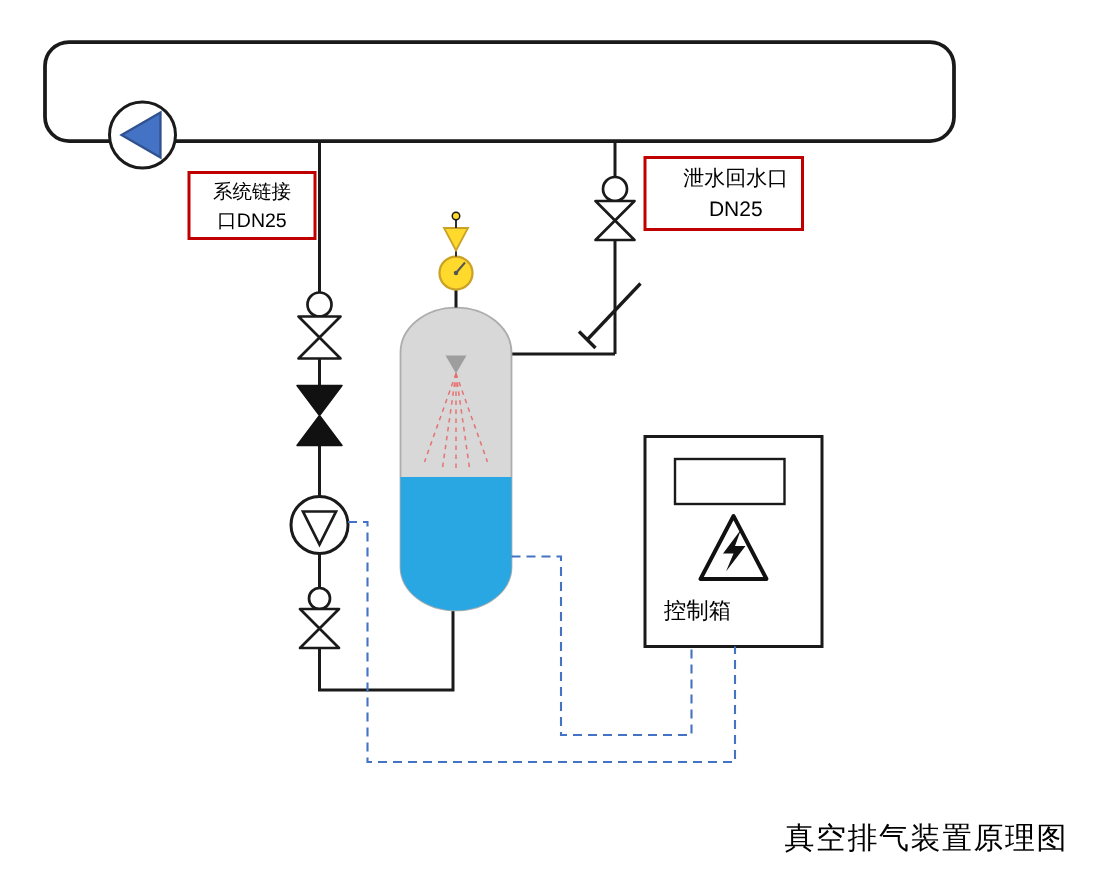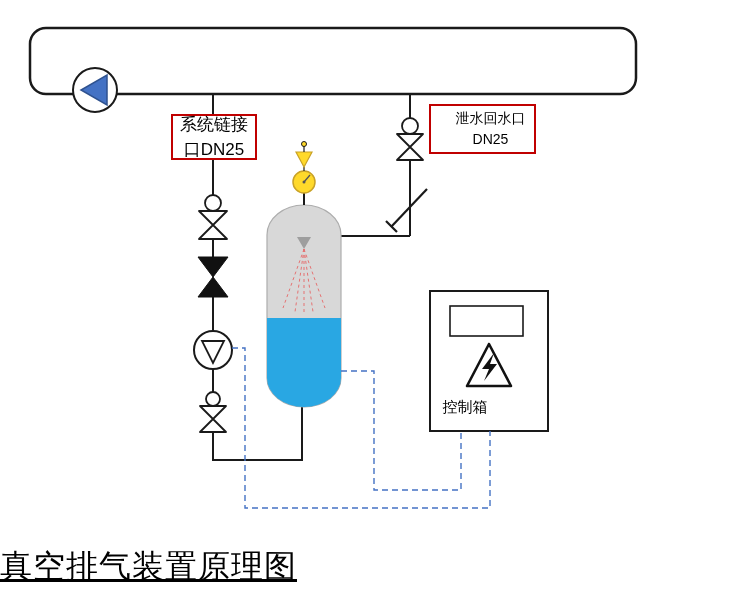--- a/index.html
+++ b/index.html
@@ -12,22 +12,22 @@
     display:flex; flex-direction:column; align-items:center; justify-content:center;
     text-align:center; font-size:14px; line-height:1.5; z-index:2;
   }
   .label-box span { display:block; white-space:nowrap; }
   .cb-label {
     position:absolute; left:406px; top:398px; width:118px;
     text-align:center; font-size:15px; z-index:2;
   }
   .title {
     position:absolute; left:0; top:545px; width:712px;
-    text-align:left; font-size:32px; letter-spacing:1px;
-    font-family:"Liberation Serif", serif; z-index:2;text-decoration:underline;
+    text-align:right; font-size:20px; letter-spacing:1px;
+    font-family:"Liberation Serif", serif; z-index:2;
   }
 </style>
 </head>
 <body>
 
 <div class="canvas">
 
   <svg class="schematic" width="740" height="592" viewBox="0 0 740 592">
 
     <rect x="30" y="28" width="606" height="66" rx="16" fill="#ffffff" stroke="#1a1a1a" stroke-width="2.5"></rect>
@@ -108,21 +108,21 @@
       <g>
         <path d="M489,344 L467,386 L511,386 Z" fill="#ffffff" stroke="#111111" stroke-width="2.6" stroke-linejoin="round"></path>
         <polygon points="494,353 482,369 489,369 484,381 497,364 490,364" fill="#111111"></polygon>
       </g>
     </g>
 
     <path d="M232,348 L245,348 L245,508 L490,508 L490,431" fill="none" stroke="#4472C4" stroke-width="1.4" stroke-dasharray="6,4"></path>
     <path d="M341,371 L374,371 L374,490 L461,490 L461,431" fill="none" stroke="#4472C4" stroke-width="1.4" stroke-dasharray="6,4"></path>
   </svg>
 
-  <div class="label-box" style="left:125px; top:114px; width:86px; height:46px; font-size:17px;margin-left:46px;">
+  <div class="label-box" style="left:125px; top:114px; width:86px; height:46px; font-size:13px;">
     <span>系统链接</span>
     <span>口DN25</span>
   </div>
 
   <div class="label-box" style="left:429px; top:104px; width:107px; height:50px;padding-left:16px;">
     <span>泄水回水口</span>
     <span>DN25</span>
   </div>
 
   <div class="cb-label">控制箱</div>

